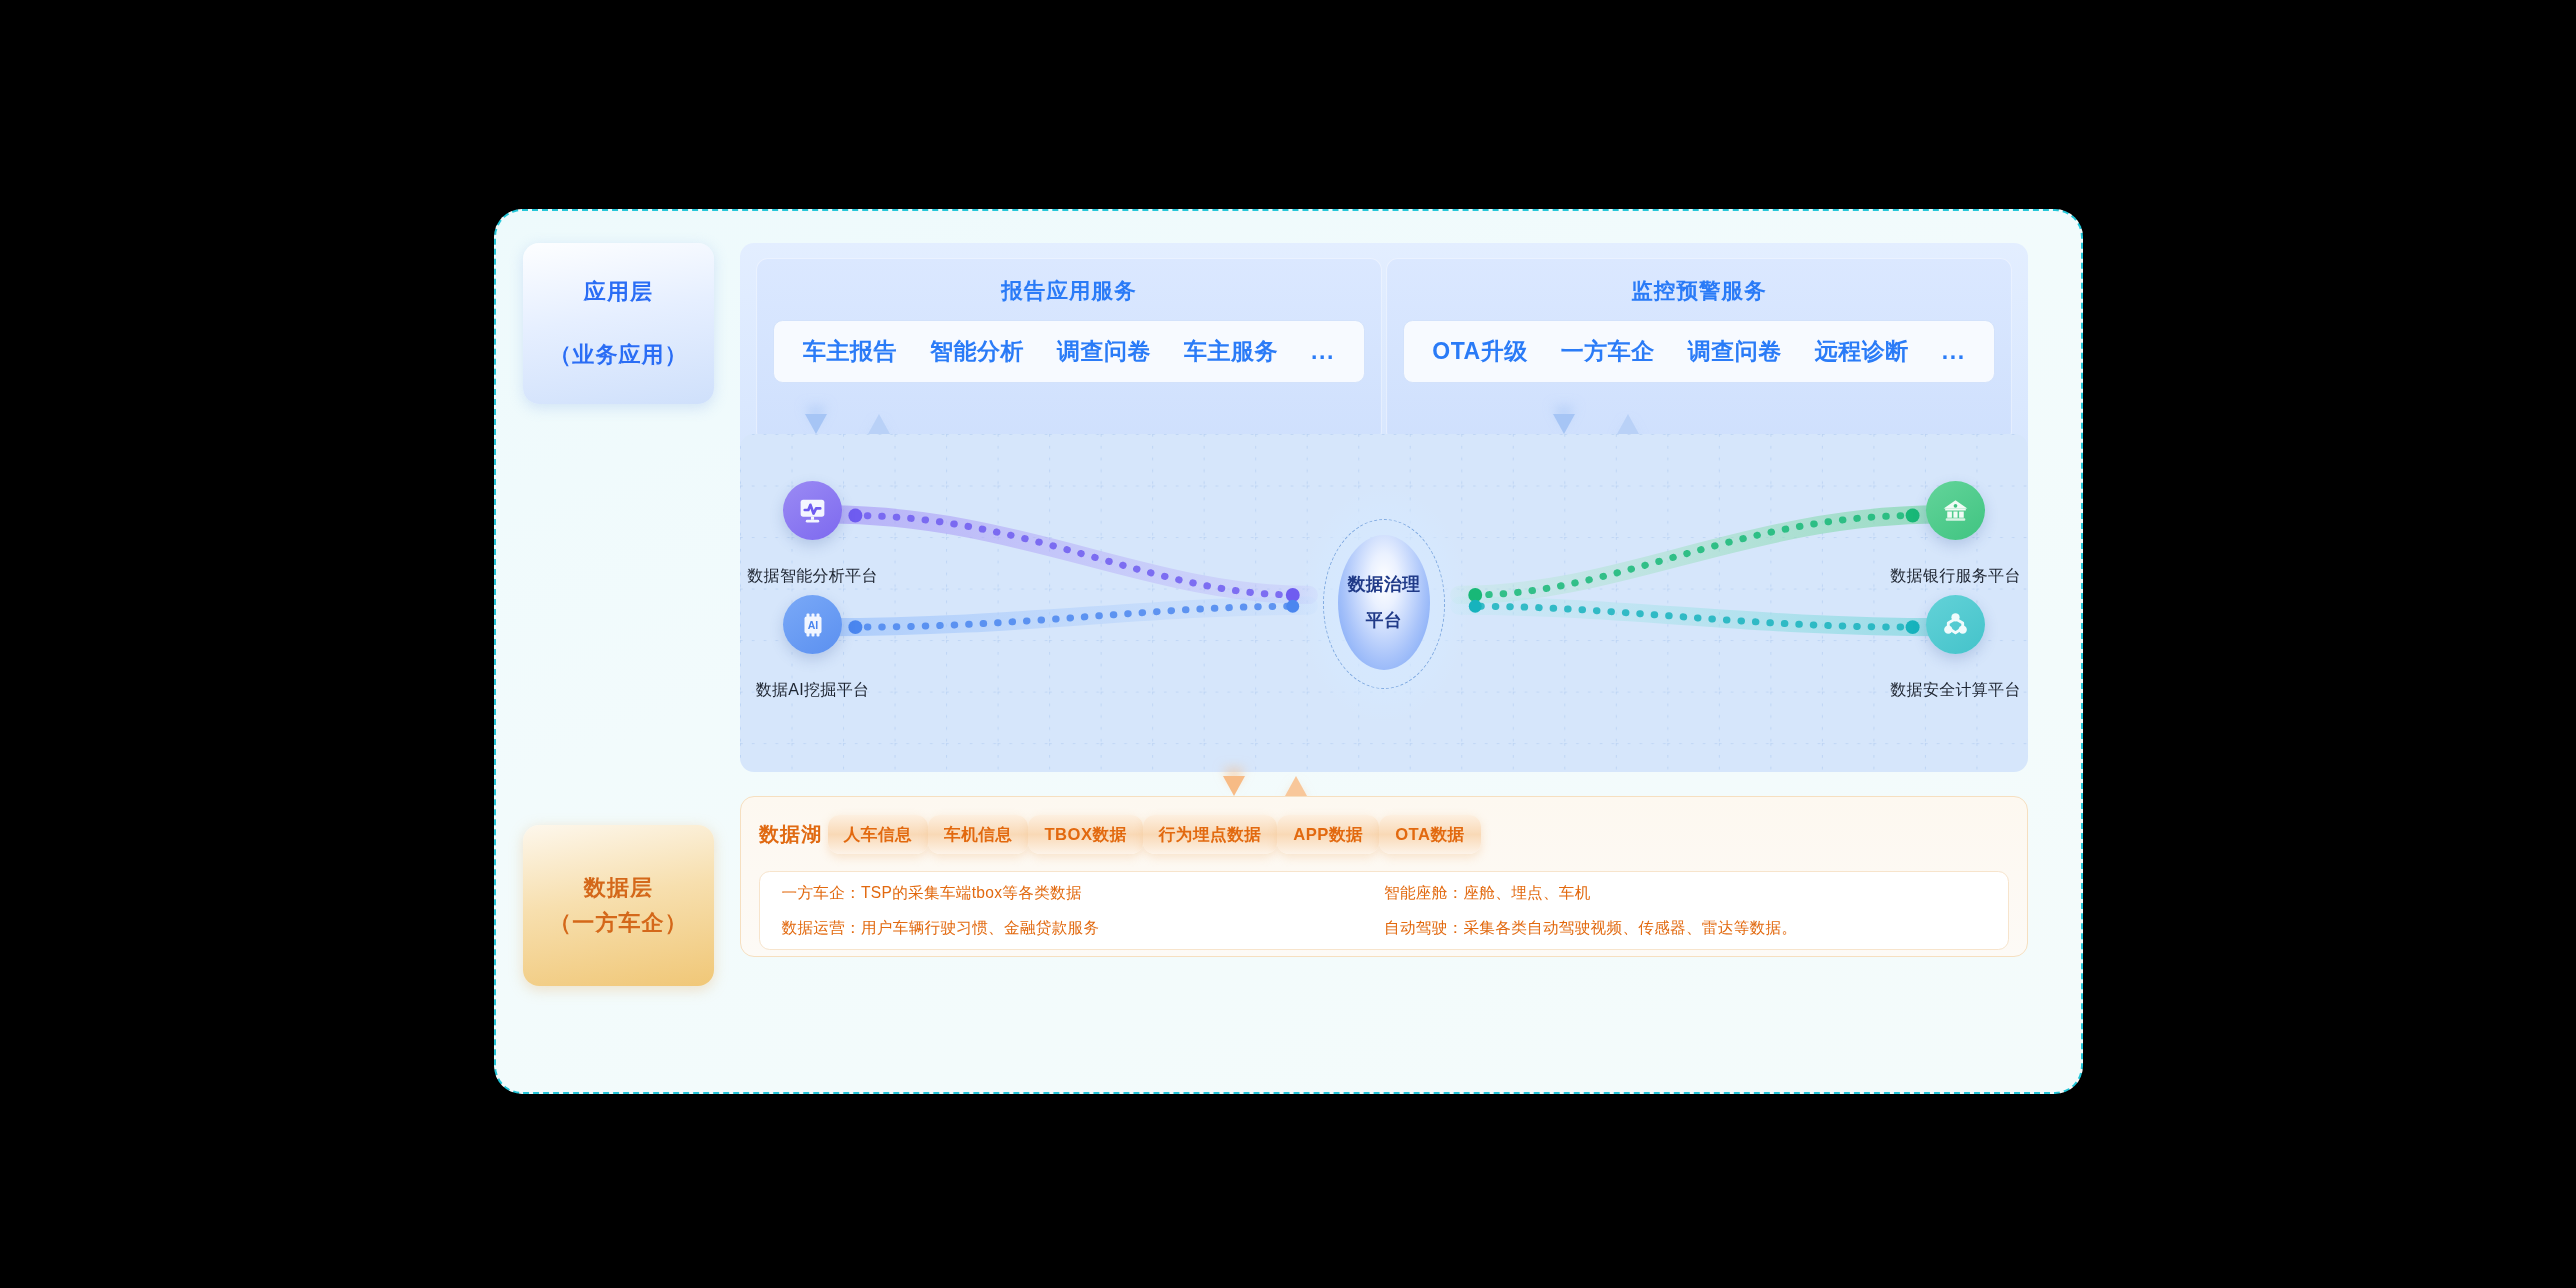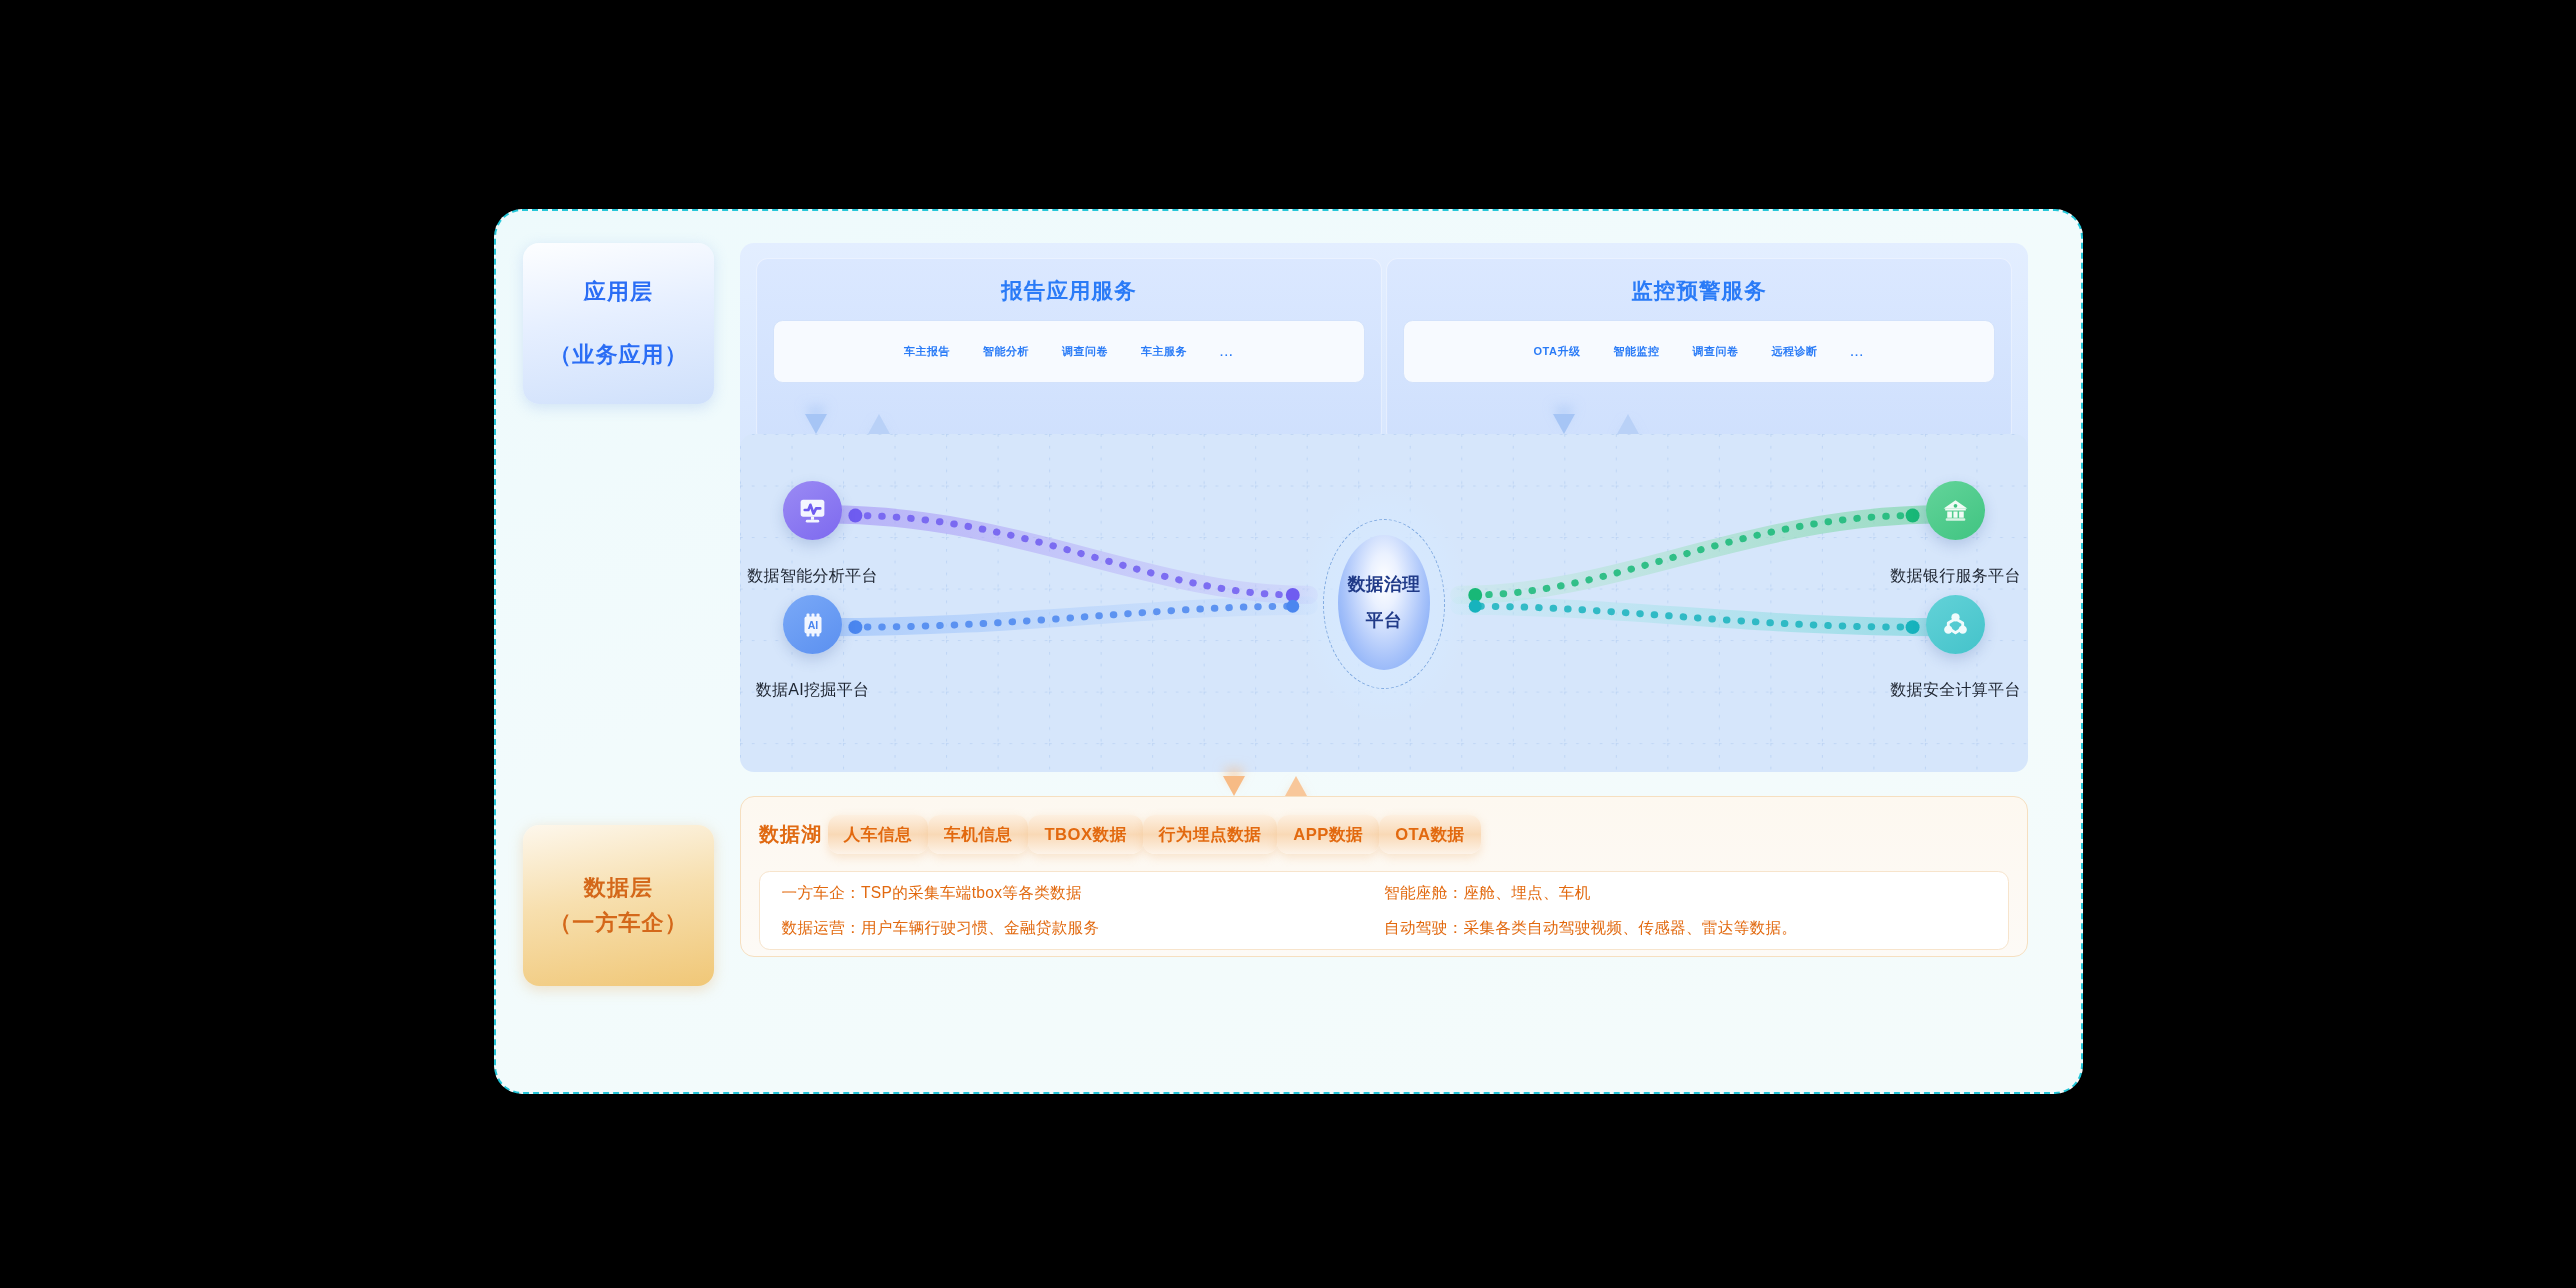--- a/index.html
+++ b/index.html
@@ -84,21 +84,21 @@
     height: 63px;
     background: #f7faff;
     border-radius: 9.7px;
     border: 1.1px solid #d3e2fb;
     display: flex;
     align-items: center;
     justify-content: center;
     gap: 33px;
   }
   .svc-item {
-    font-size: 11px;
+    font-size: 23px;
     font-weight: 700;
     color: #2a7bf7;
     letter-spacing: 0.5px;
     white-space: nowrap;
   }
   .svc-item.dots { letter-spacing: 1.6px; }
 
   
   .arrow { position: absolute; width: 0; height: 0; }
   .arr-down-blue {
@@ -290,21 +290,21 @@
         <span class="svc-item">调查问卷</span>
         <span class="svc-item">车主服务</span>
         <span class="svc-item dots">...</span>
       </div>
     </div>
 
     <div class="svc-card">
       <div class="svc-title">监控预警服务</div>
       <div class="svc-items">
         <span class="svc-item">OTA升级</span>
-        <span class="svc-item">智能监控</span>
+        <span class="svc-item">一方车企</span>
         <span class="svc-item">调查问卷</span>
         <span class="svc-item">远程诊断</span>
         <span class="svc-item dots">...</span>
       </div>
     </div>
   </div>
 
   <div class="arrow arr-down-blue" style="left:309px;  top:203px;"></div>
   <div class="arrow arr-up-blue" style="left:372px;  top:203px;"></div>
   <div class="arrow arr-down-blue" style="left:1057px; top:203px;"></div>

